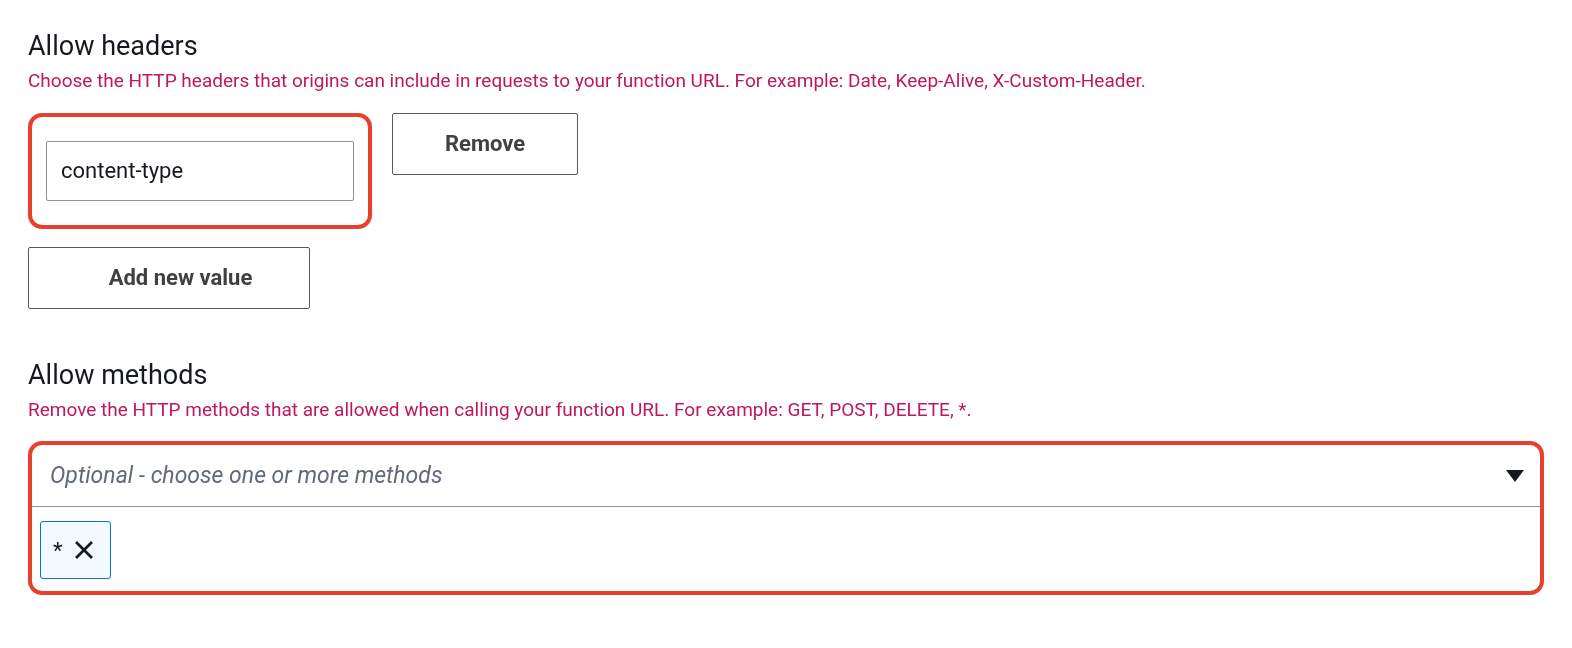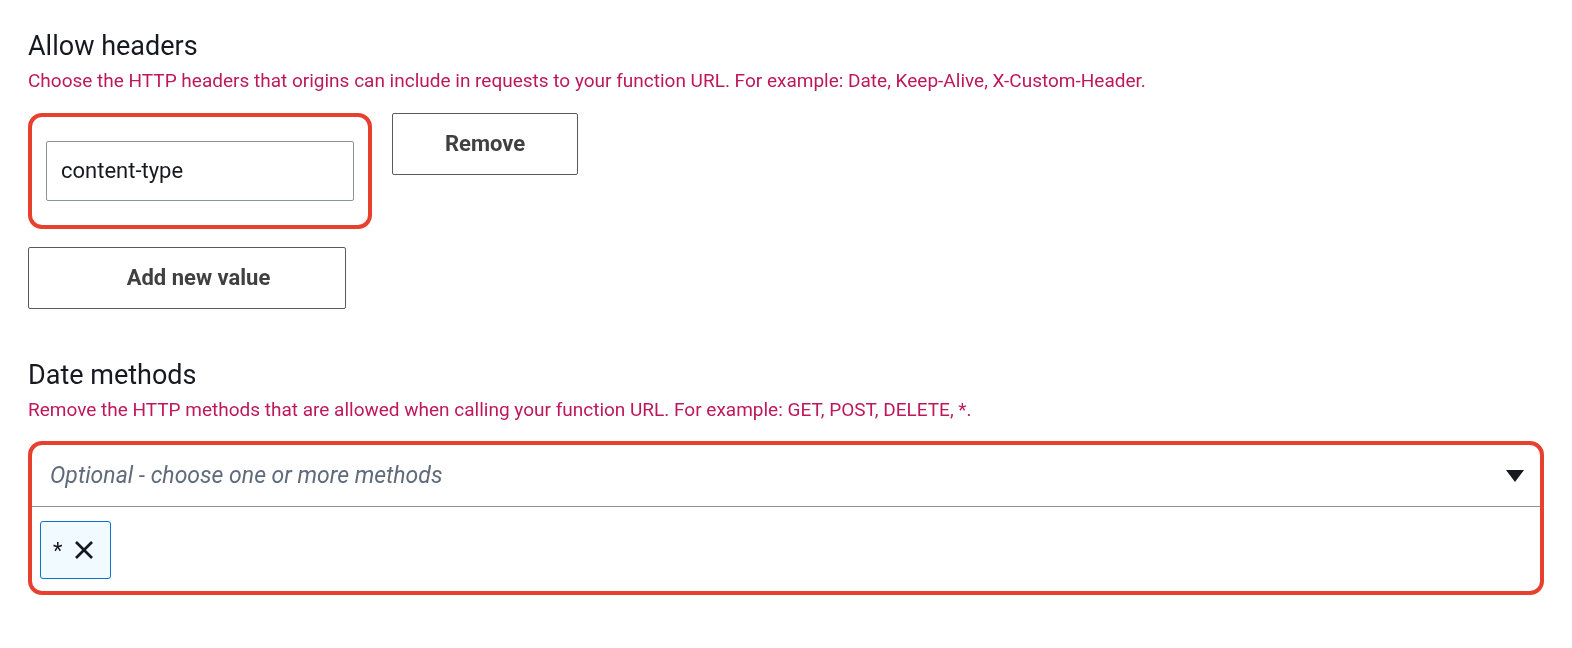--- a/index.html
+++ b/index.html
@@ -63,21 +63,21 @@
       font-family: inherit;
       display: inline-flex;
       align-items: center;
       justify-content: center;
     }
     .btn-remove {
       width: 186px;
       height: 62px;
     }
     .btn-add {
-      width: 318px;
+      width: 282px;
       height: 62px;
       padding-left: 23px;
     }
     .methods-highlight {
       border: 4px solid #e7402f;
       border-radius: 14px;
       padding: 0;
       overflow: hidden;
     }
     .methods-select {
@@ -144,21 +144,21 @@
     <div class="highlight-box" style="flex:0 0 auto; padding:24px 14px;">
       <input type="text" class="text-input" value="content-type" style="">
     </div>
     <button class="btn btn-remove">Remove</button>
   </div>
 
   <button class="btn btn-add">Add new value</button>
 </div>
 
 <div class="section">
-  <div class="section-title">Date methods</div>
+  <div class="section-title">Allow methods</div>
   <div class="section-description">Remove the HTTP methods that are allowed when calling your function URL. For example: GET, POST, DELETE, *.</div>
 
   <div class="methods-highlight">
     <div class="methods-select">
       <span class="methods-placeholder">Optional - choose one or more methods</span>
       <span class="caret-down"></span>
     </div>
     <div class="methods-chips">
       <div class="chip">
         <span class="chip-label">*</span>

